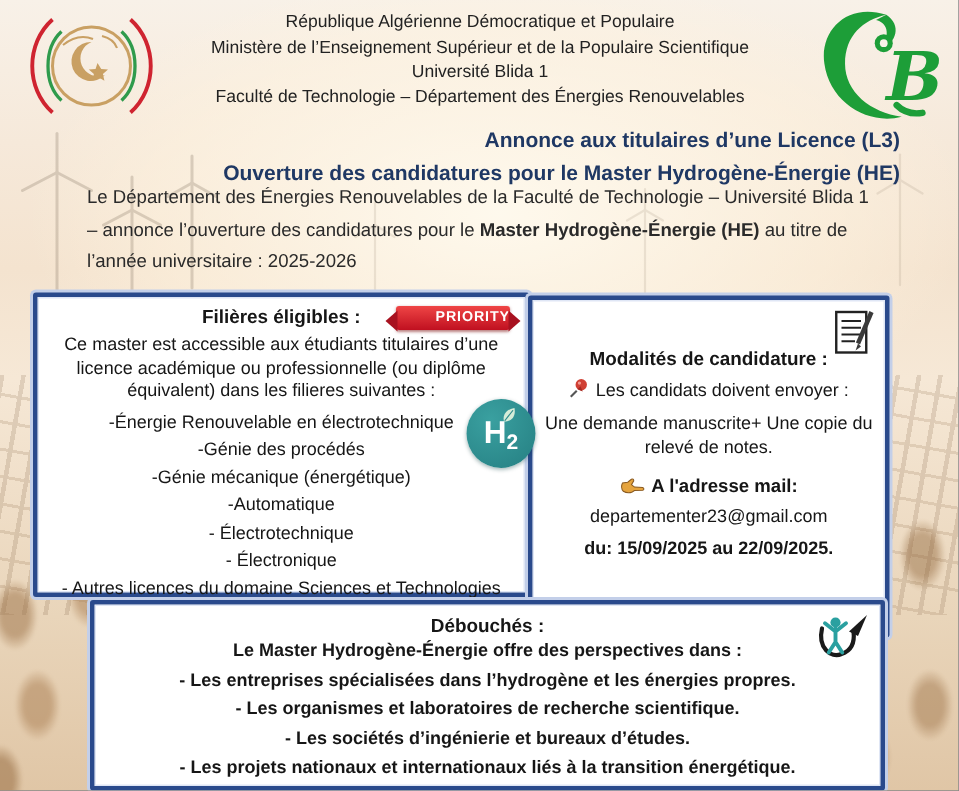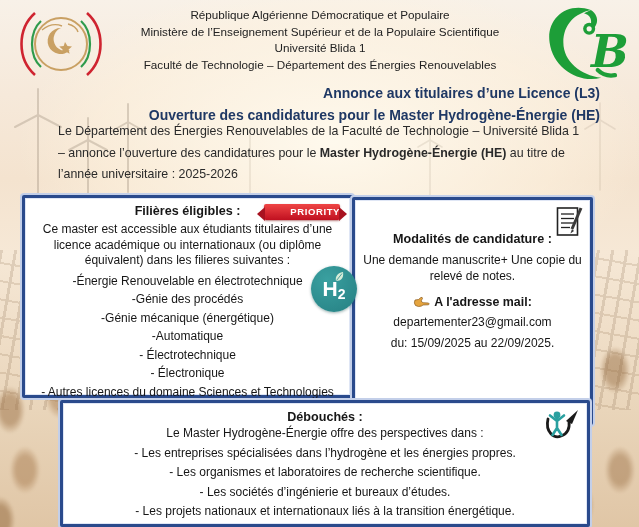--- a/index.html
+++ b/index.html
@@ -67,21 +67,21 @@
   .memo{position:absolute;right:6px;top:5px;}
   
   .h2-badge{position:absolute;left:311px;top:266px;width:46px;height:46px;border-radius:50%;
     background:radial-gradient(circle at 35% 30%,#3aa0a0,#257f82);z-index:6;color:#fff;
     display:flex;align-items:center;justify-content:center;font-weight:bold;
     box-shadow:0 1px 3px rgba(0,60,60,.4);}
   .h2-badge .h{font-size:21px;}
   .h2-badge .s{font-size:14px;margin-top:10px;}
   .h2-badge svg{position:absolute;top:5px;right:12px;}
   
-  .deb-line{line-height:19.5px;}
+  .deb-line{line-height:19.5px;font-weight:bold;}
   .growth{position:absolute;right:8px;top:5px;}
 </style>
 </head>
 <body>
 
 <div class="canvas">
 
   <div class="bg-glow"></div>
   <div class="bg-panels"></div>
   <div class="bg-wheat left"></div>
@@ -161,21 +161,21 @@
   <div class="main-title">
     <div>Annonce aux titulaires d’une Licence (L3)</div>
     <div>Ouverture des candidatures pour le Master Hydrogène-Énergie (HE)</div>
   </div>
 
   <div class="intro"><span>Le Département des Énergies Renouvelables de la Faculté de Technologie – Université Blida 1 – annonce l’ouverture des candidatures pour le </span><b>Master Hydrogène-Énergie (HE)</b><span> au titre de l’année universitaire : 2025-2026</span></div>
 
   <section class="box box-filieres">
     <div class="ribbon"><span>PRIORITY</span></div>
     <div class="box-title">Filières éligibles :</div>
-    <div class="intro-text">Ce master est accessible aux étudiants titulaires d’une licence académique ou internationaux (ou diplôme équivalent) dans les filieres suivantes :</div>
+    <div class="intro-text">Ce master est accessible aux étudiants titulaires d’une licence académique ou professionnelle (ou diplôme équivalent) dans les filieres suivantes :</div>
     <div class="filiere-item">-Énergie Renouvelable en électrotechnique</div>
     <div class="filiere-item">-Génie des procédés</div>
     <div class="filiere-item">-Génie mécanique (énergétique)</div>
     <div class="filiere-item">-Automatique</div>
     <div class="filiere-item">- Électrotechnique</div>
     <div class="filiere-item">- Électronique</div>
     <div class="filiere-item">- Autres licences du domaine Sciences et Technologies</div>
   </section>
 
   <div class="h2-badge">
@@ -193,28 +193,36 @@
         <rect x="1.5" y="3" width="20" height="27" fill="#fff" stroke="#222" stroke-width="1.6"></rect>
         <line x1="5" y1="9" x2="18" y2="9" stroke="#222" stroke-width="1.3"></line>
         <line x1="5" y1="13.5" x2="18" y2="13.5" stroke="#222" stroke-width="1.3"></line>
         <line x1="5" y1="18" x2="18" y2="18" stroke="#222" stroke-width="1.3"></line>
         <line x1="5" y1="22.5" x2="14" y2="22.5" stroke="#222" stroke-width="1.3"></line>
         <line x1="25" y1="3" x2="16" y2="24" stroke="#3a3a3a" stroke-width="3"></line>
         <path d="M16,24 l-1.6,4.6 3.6,-2.6 z" fill="#3a3a3a"></path>
       </svg>
     </div>
     <div class="box-title" style="margin-top:12px;">Modalités de candidature :</div>
+    <div class="mline">
+      <svg class="ic" width="14" height="14" viewBox="0 0 14 14">
+        <circle cx="8.5" cy="4.5" r="3.8" fill="#d04034"></circle>
+          <circle cx="7.3" cy="3.4" r="1.1" fill="#f2978f"></circle>
+        <path d="M6,7.5 L9.5,9 L8,5.5 Z" fill="#a52a22"></path>
+        <line x1="5.5" y1="8.5" x2="1.5" y2="12.5" stroke="#555" stroke-width="1.4"></line>
+      </svg><span>Les candidats doivent envoyer :</span>
+    </div>
     <div class="wrap2">Une demande manuscrite+ Une copie du relevé de notes.</div>
     <div class="mline bold" style="margin-top:10px;">
       <svg class="ic" width="17" height="13" viewBox="0 0 17 13">
         <path d="M2,5 q-1.5,3 0.5,5.5 q3,1.8 6,0.5 l1.5,-1 5.5,-0.2 q1.5,-0.8 0,-1.8 l-5.5,-0.3 -2,-1.6 1.5,-2.6 q0,-1.6 -1.6,-1 l-2.4,2 z" fill="#e5a43e" stroke="#8a5a20" stroke-width="0.7"></path>
       </svg><span>A l'adresse mail:</span>
     </div>
     <div class="mline" style="margin-top:4px;">departementer23@gmail.com</div>
-    <div class="mline" style="margin-top:5px;">du: 15/09/2025 au 22/09/2025.</div>
+    <div class="mline" style="margin-top:5px;font-weight:bold;">du: 15/09/2025 au 22/09/2025.</div>
   </section>
 
   <section class="box box-debouches">
     <div class="growth">
       <svg width="38" height="34" viewBox="0 0 38 34">
         <path d="M7,11 C4,24 13,31 20,28 C26,26 29,21 28,13" fill="none" stroke="#1a1a1a" stroke-width="2.8" stroke-linecap="round"></path>
         <path d="M25,13 L37,2 L31,16 Z" fill="#1a1a1a"></path>
         <circle cx="16" cy="7" r="3.4" fill="#2aa0a0"></circle>
         <path d="M16,11 L16,20 M16,13 L9,7.5 M16,13 L23,7.5 M16,20 L11.5,27 M16,20 L20.5,27" stroke="#2aa0a0" stroke-width="2.6" stroke-linecap="round" fill="none"></path>
       </svg>

